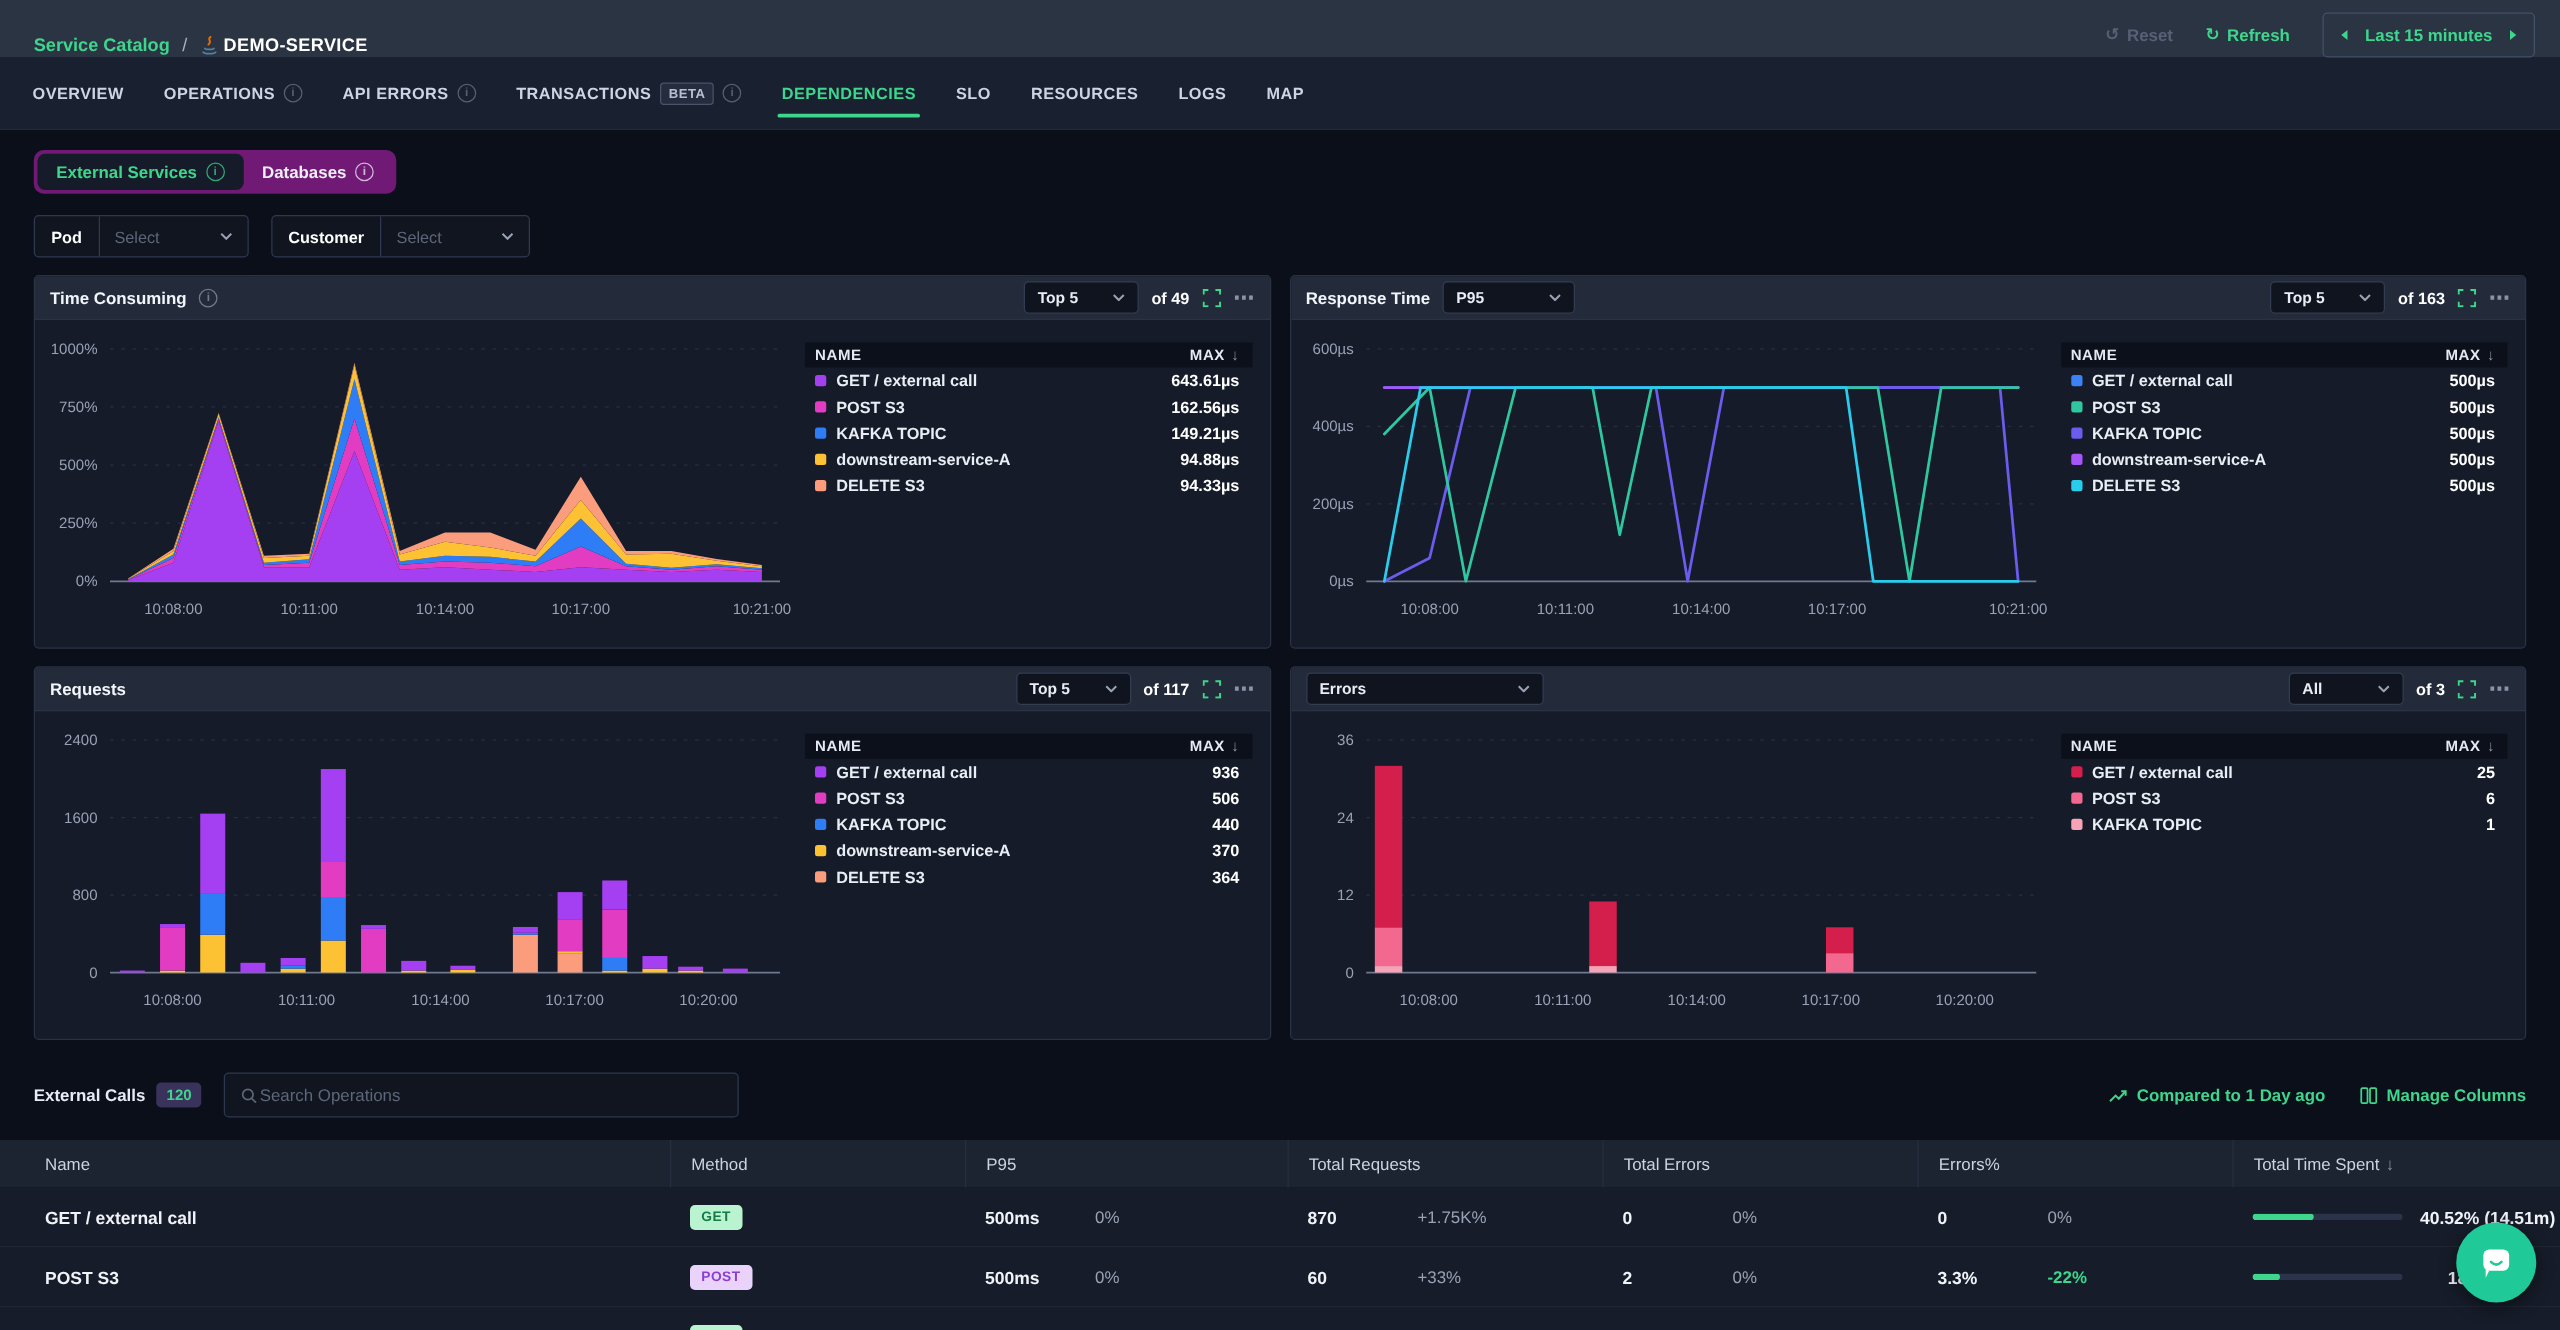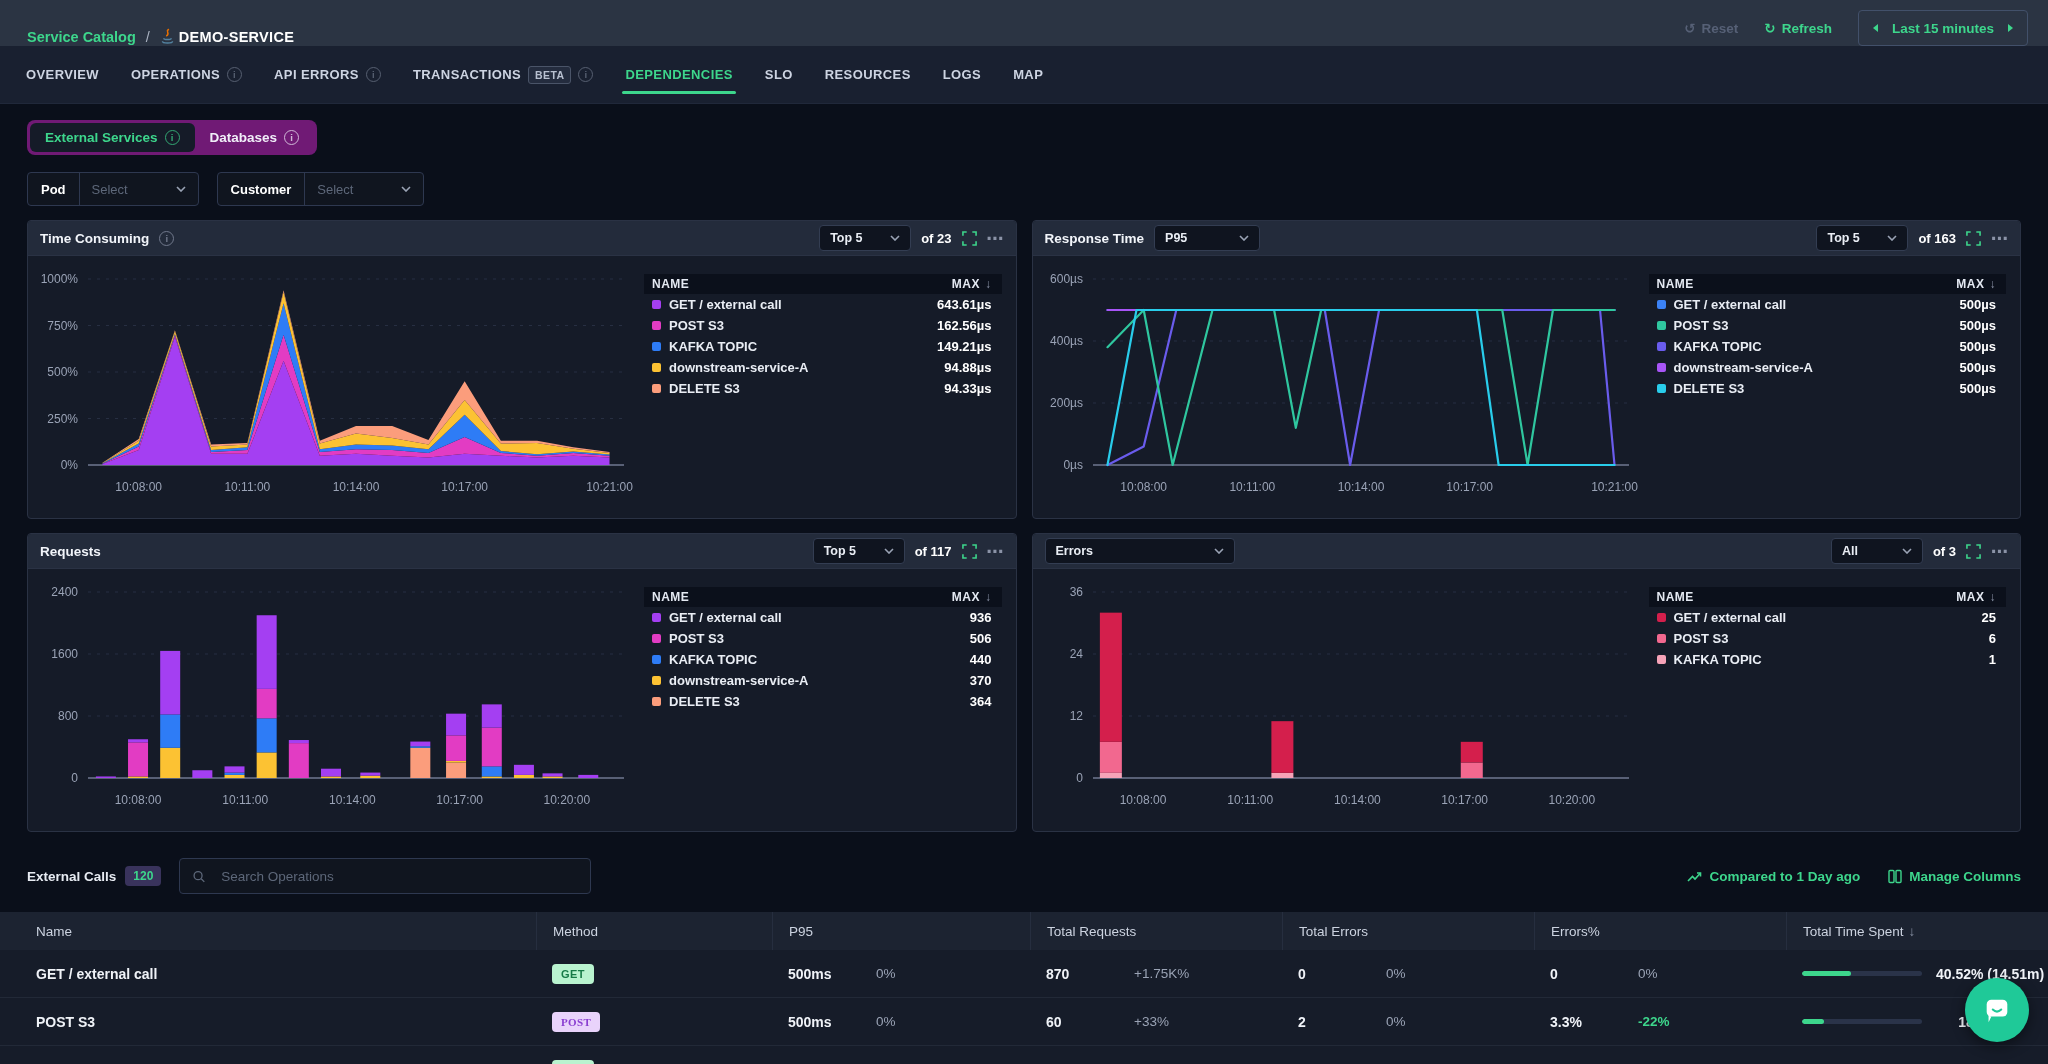--- a/index.html
+++ b/index.html
@@ -63,21 +63,21 @@
   .lg-arrow, .sort-arrow { color:#8b93a7; font-weight:400; margin-left:5px; }
   .lg-row { display:flex; justify-content:space-between; align-items:center; padding:3px 10px 3px 8px; font-size:13px; }
   .lg-name { display:flex; align-items:center; gap:8px; color:#e9edf4; font-weight:600; }
   .swatch { width:9px; height:9px; border-radius:2px; display:inline-block; }
   .lg-val { font-weight:700; color:#fff; }
 
   
   .ec-toolbar { display:flex; align-items:center; margin:26px 27px 0; }
   .ec-title { font-size:13.5px; color:#e7ebf2; font-weight:600; }
   .ec-badge { margin-left:9px; background:#39335c; color:#3dd68c; font-size:12px; font-weight:700; border-radius:4px; padding:3px 8px; }
-  .search-box { margin-left:18px; width:412px; height:36px; border:1px solid #2e3850; border-radius:4px; background:#10151f; display:flex; align-items:center; gap:15px; padding:0 12px; }
+  .search-box { margin-left:18px; width:412px; height:36px; border:1px solid #2e3850; border-radius:4px; background:#10151f; display:flex; align-items:center; gap:1px; padding:0 12px; }
   .search-box input { background:transparent; border:none; outline:none; color:#cdd4e2; font-size:13.5px; width:100%; font-family:inherit; }
   .search-box input::placeholder { color:#5d6779; }
   .ec-actions { margin-left:auto; display:flex; align-items:center; gap:28px; }
   .ec-action { display:flex; align-items:center; gap:7px; color:#3dd68c; font-size:13.5px; font-weight:600; cursor:pointer; }
 
   .ec-grid { display:grid; grid-template-columns:536px 236px 258px 252px 252px 252px 1fr; align-items:center; }
   .ec-head { margin-top:18px; background:#1c2331; height:38px; }
   .th { font-size:13.5px; color:#ccd3e0; padding-left:16px; height:38px; display:flex; align-items:center; border-left:1px solid #262e3f; }
   .th.c0 { padding-left:36px; border-left:none; }
   .ec-row { height:48px; background:#161c29; border-bottom:1px solid #222937; }
@@ -211,21 +211,21 @@
             <span class="panel-title">Time Consuming</span>
             <span class="info-i">i</span>
           </div>
           <div class="ph-right">
             <span class="select">
                 <span>Top 5</span>
                 <svg class="chev" viewBox="0 0 10 6">
                   <path d="M1 1 L5 5 L9 1"></path>
                 </svg>
               </span>
-            <span class="of-count">of 23</span>
+            <span class="of-count">of 49</span>
             <span class="expand-btn">
                 <svg width="15" height="15" viewBox="0 0 16 16" fill="none" stroke="#3dd68c" stroke-width="1.7">
                   <path d="M1 5V1H5"></path>
                   <path d="M11 1H15V5"></path>
                   <path d="M15 11V15H11"></path>
                   <path d="M5 15H1V11"></path>
                 </svg>
               </span>
             <span class="dots">⋯</span>
           </div>
@@ -660,21 +660,21 @@
         <div class="td c6 time-cell">
           <span class="bar-track">
             <span class="bar-fill" style="width: 40.52%;"></span>
           </span>
           <span class="time-label">40.52% (14.51m)</span>
         </div>
       </div>
       <div class="ec-grid ec-row">
         <div class="td c0">POST S3</div>
         <div class="td c1">
-          <span class="m-badge" style="background: rgb(233, 211, 251); color: rgb(138, 63, 209); font-family: Liberation Serif, serif;">POST</span>
+          <span class="m-badge" style="background: rgb(233, 211, 251); color: rgb(138, 63, 209);">POST</span>
         </div>
         <div class="td c2">
           <span class="pv">500ms</span>
           <span class="pd">0%</span>
         </div>
         <div class="td c3">
           <span class="pv">60</span>
           <span class="pd">+33%</span>
         </div>
         <div class="td c4">

